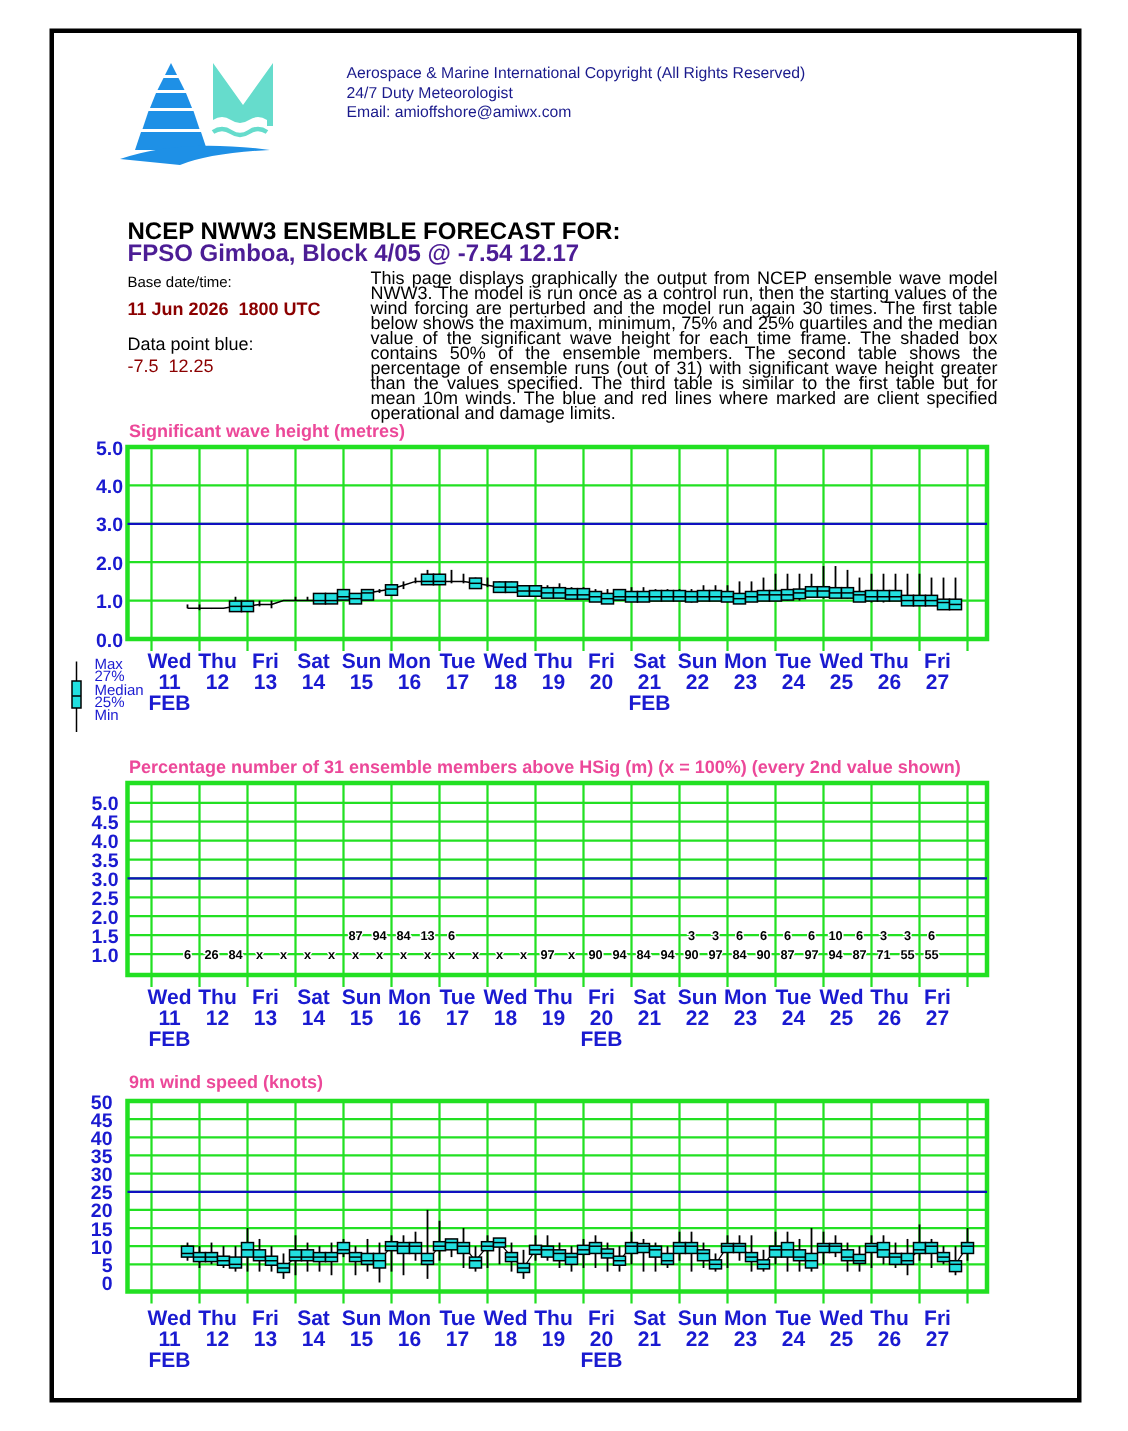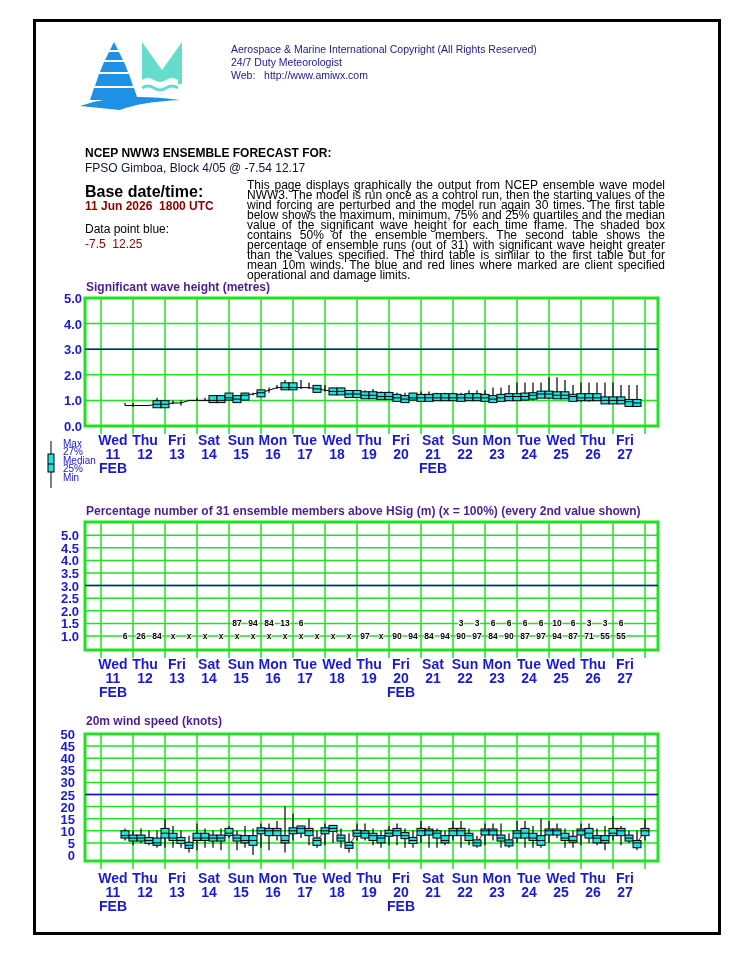--- a/index.html
+++ b/index.html
@@ -4,21 +4,21 @@
 <style>
   html,body{margin:0;padding:0;background:#fff;}
   body{width:752px;height:954px;position:relative;overflow:hidden;font-family:"Liberation Sans",sans-serif;}
   .frame{position:absolute;left:33px;top:19px;width:682px;height:910px;border:3px solid #000;}
   .abs{position:absolute;}
   .hdr-text{position:absolute;left:215px;top:43px;font-size:10.5px;color:#1a1a8c;line-height:13px;margin-left:16px;}
   .hdr-text .it{}
   .t-black{color:#000;font-weight:bold;}
   .t-red{color:#8b0000;font-weight:bold;}
   .desc{position:absolute;left:247px;top:180px;width:418px;font-size:12px;line-height:10px;color:#000;text-align:justify;}
-  .chart-title{position:absolute;color:#4c1d95;font-weight:bold;font-size:12px;}
+  .chart-title{position:absolute;color:#ec4899;font-weight:bold;font-size:12px;}
   svg text{font-family:"Liberation Sans",sans-serif;}
 </style>
 </head>
 <body>
 
 <div class="frame"></div>
 
 <svg class="abs" style="left:76px;top:40px" width="110" height="70">
   <g>
     <polygon points="38,2 34,10 42,10" fill="#1e90e6"></polygon>
@@ -31,34 +31,34 @@
     <polygon points="66,2 86,30 106,2 106,44 66,44" fill="#66dccc"></polygon>
     <path d="M66,40 q6,-4 12,0 t12,0 t12,0 v6 h-36z" fill="#fff"></path>
     <path d="M66,48 q6,-4 12,0 t12,0 t12,0" stroke="#66dccc" stroke-width="3" fill="none"></path>
   </g>
   <path d="M4,66 q40,-14 100,-6 q-40,2 -60,10z" fill="#1e90e6"></path>
 </svg>
 
 <div class="hdr-text">
   <div>Aerospace &amp; Marine International Copyright (All Rights Reserved)</div>
   <div class="it">24/7 Duty Meteorologist</div>
-  <div class="it" style="white-space:pre">Web:   http://www.amiwx.com</div>
+  <div class="it">Email: amioffshore@amiwx.com</div>
 </div>
 
-<div class="abs t-black" style="left:85px;top:146px;font-size:12px">NCEP NWW3 ENSEMBLE FORECAST FOR:</div>
-<div class="abs t-red" style="left:85px;top:161px;font-size:12px;font-weight:normal;color:#0f172a">FPSO Gimboa, Block 4/05 @ -7.54 12.17</div>
-<div class="abs t-black" style="left:85px;top:183px;font-size:16px;font-weight:bold">Base date/time:</div>
+<div class="abs t-black" style="left:85px;top:146px;font-size:16px">NCEP NWW3 ENSEMBLE FORECAST FOR:</div>
+<div class="abs t-red" style="left:85px;top:161px;font-size:16px;font-weight:bold;color:#4c1d95">FPSO Gimboa, Block 4/05 @ -7.54 12.17</div>
+<div class="abs t-black" style="left:85px;top:183px;font-size:10px;font-weight:normal">Base date/time:</div>
 <div class="abs t-red" style="left:85px;top:199px;font-size:12px;white-space:pre">11 Jun 2026  1800 UTC</div>
 <div class="abs t-black" style="left:85px;top:222px;font-size:12px;font-weight:normal">Data point blue:</div>
 <div class="abs t-red" style="left:85px;top:237px;font-size:12px;font-weight:normal;white-space:pre">-7.5  12.25</div>
 <div class="desc">This page displays graphically the output from NCEP ensemble wave model NWW3. The model is run once as a control run, then the starting values of the wind forcing are perturbed and the model run again 30 times. The first table below shows the maximum,  minimum,  75% and 25% quartiles and the median value of the significant wave height for each time frame. The shaded box contains 50% of the ensemble members. The second table shows the percentage of ensemble runs (out of 31) with significant wave height greater than the values specified. The third table is similar to the first table but for mean 10m winds. The blue and red lines where marked are client specified operational and damage limits.</div>
 
 <div class="chart-title" style="left:86px;top:280px">Significant wave height (metres)</div>
 <div class="chart-title" style="left:86px;top:504px">Percentage number of 31 ensemble members above HSig (m) (x = 100%) (every 2nd value shown)</div>
-<div class="chart-title" style="left:86px;top:714px">20m wind speed (knots)</div>
+<div class="chart-title" style="left:86px;top:714px">9m wind speed (knots)</div>
 
 <svg class="abs" style="left:44px;top:440px" width="14" height="50">
   <line x1="7" y1="1" x2="7" y2="48" stroke="#000" stroke-width="1"></line>
   <rect x="4" y="14" width="6" height="18" fill="#22e0e0" stroke="#000"></rect>
   <line x1="4" y1="24" x2="10" y2="24" stroke="#000"></line>
 </svg>
 <div class="abs" style="left:63px;top:440px;font-size:10px;line-height:8.4px;color:#1a1ad0">
   <div>Max</div>
   <div>27%</div>
   <div>Median</div>

